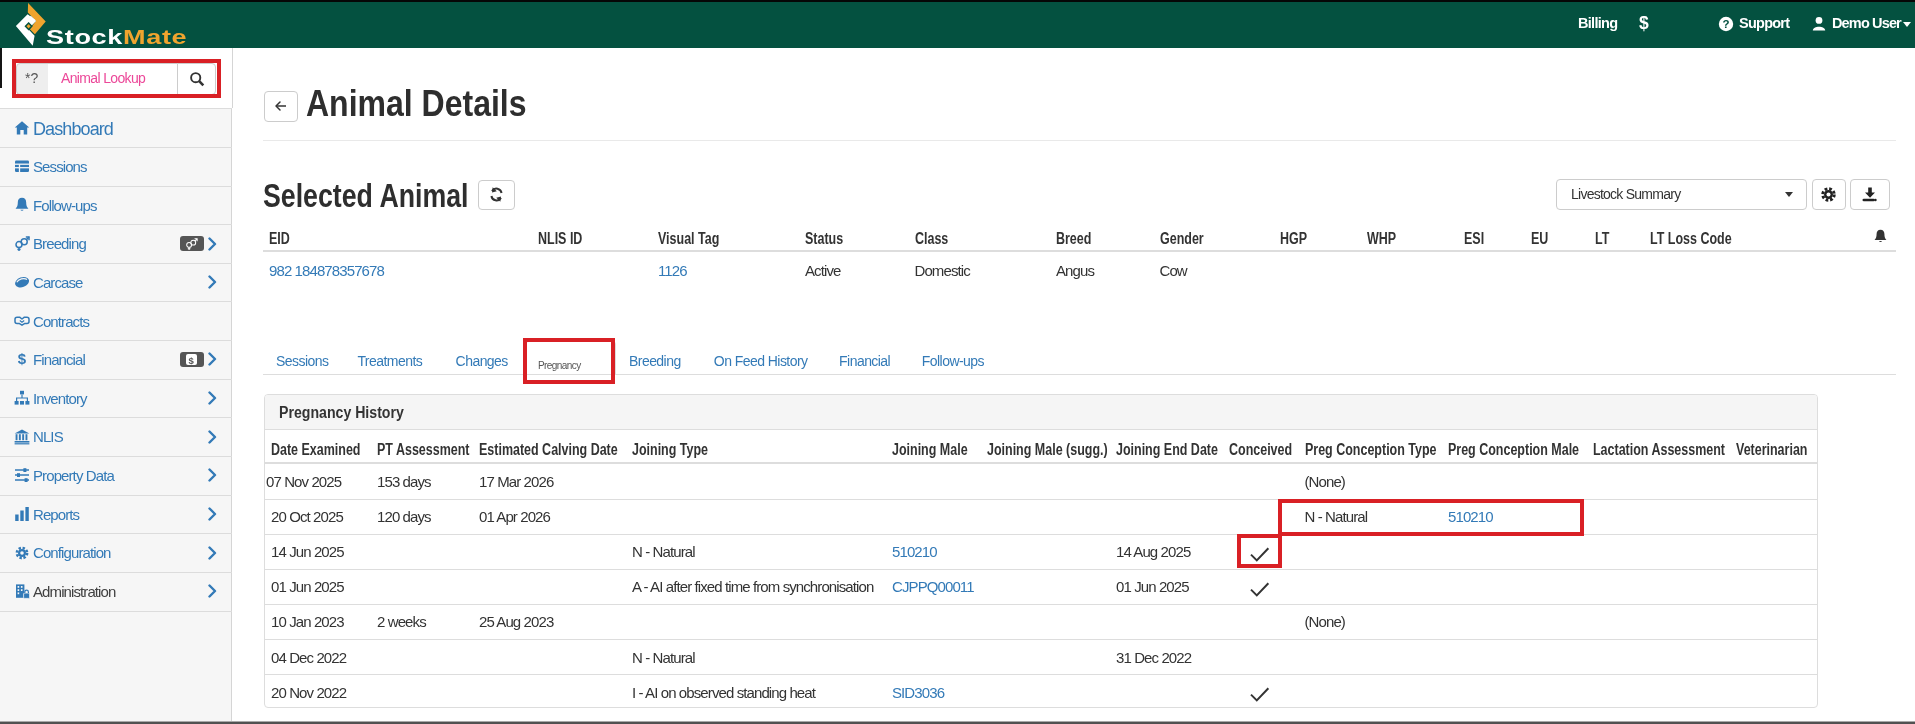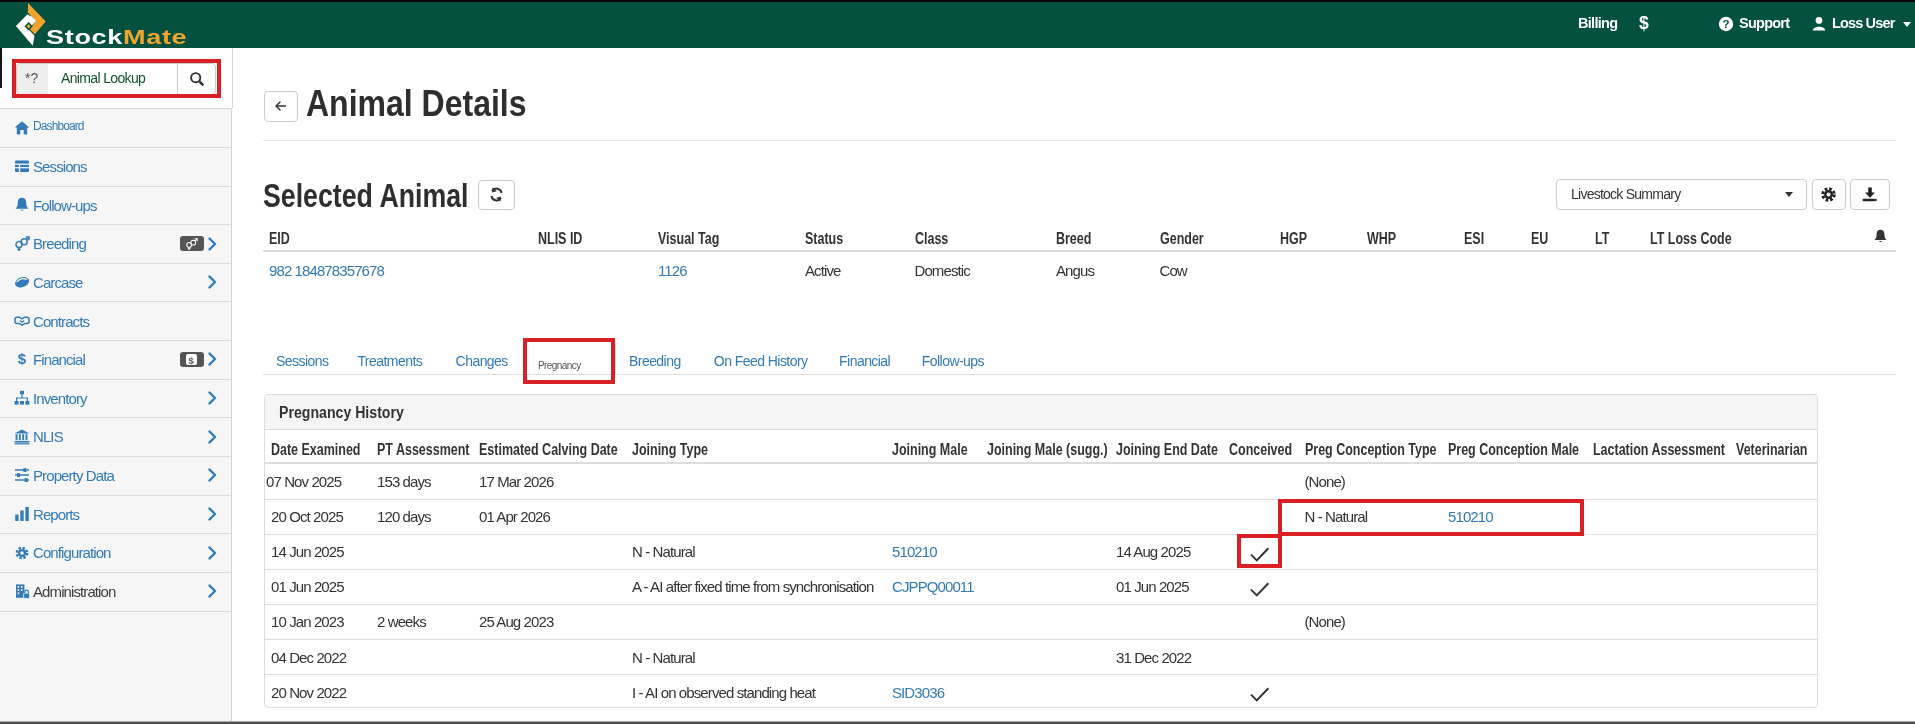--- a/index.html
+++ b/index.html
@@ -19,39 +19,39 @@
 <div class="t" style="left:1578px;top:16.4px;font-size:14.5px;font-weight:bold;letter-spacing:-0.7px;color:#fff;">Billing</div>
 <svg style="position:absolute;left:1718px;top:16px" width="16" height="16" viewBox="0 0 16 16">
     <circle cx="8" cy="8" r="7.2" fill="#fff"></circle>
     <text x="8" y="12.2" font-family="Liberation Sans" font-size="11.5" font-weight="bold" fill="#045140" text-anchor="middle">?</text>
   </svg>
 <div class="t" style="left:1739px;top:16.4px;font-size:14.5px;font-weight:bold;letter-spacing:-0.75px;color:#fff;">Support</div>
 <svg style="position:absolute;left:1811px;top:16px" width="16" height="16" viewBox="0 0 16 16">
     <circle cx="8" cy="4.4" r="3.4" fill="#fff"></circle>
     <path d="M1.8 14.6 C1.8 9.4 14.2 9.4 14.2 14.6 Z" fill="#fff"></path>
   </svg>
-<div class="t" style="left:1832px;top:16.4px;font-size:14.5px;font-weight:bold;letter-spacing:-0.85px;color:#fff;">Loss User</div>
+<div class="t" style="left:1832px;top:16.4px;font-size:14.5px;font-weight:bold;letter-spacing:-0.85px;color:#fff;">Demo User</div>
 <div class="abs" style="left:1903px;top:21.5px;width:0;height:0;border-left:4.5px solid transparent;border-right:4.5px solid transparent;border-top:5px solid #fff"></div>
 <div class="abs" style="left:0;top:48px;width:232px;height:676px;background:#f6f6f6;border-right:1px solid #d5d5d5;box-sizing:border-box"></div>
 <div class="abs" style="left:0;top:48px;width:233px;height:60px;background:#fff;border-right:1px solid #d5d5d5;box-sizing:border-box"></div>
 <div class="abs" style="left:0;top:48px;width:1.5px;height:40px;background:#151515"></div>
 <div class="abs" style="left:16px;top:63px;width:33px;height:32px;background:#eee;border:1px solid #ccc;border-radius:4px 0 0 4px;box-sizing:border-box"></div>
 <div class="t" style="left:25px;top:71px;font-size:14px;font-weight:normal;letter-spacing:0px;color:#555;">*?</div>
 <div class="abs" style="left:48px;top:63px;width:130px;height:32px;background:#fff;border:1px solid #ccc;border-left:none;box-sizing:border-box"></div>
-<div class="t" style="left:61px;top:71px;font-size:14px;font-weight:normal;letter-spacing:-0.65px;color:#14532d;">Animal Lookup</div>
+<div class="t" style="left:61px;top:71px;font-size:14px;font-weight:normal;letter-spacing:-0.65px;color:#ec4899;">Animal Lookup</div>
 <div class="abs" style="left:177px;top:63px;width:39px;height:32px;background:#fff;border:1px solid #ccc;border-radius:0 4px 4px 0;box-sizing:border-box"></div>
 <svg style="position:absolute;left:189px;top:71px" width="16" height="16" viewBox="0 0 16 16">
     <circle cx="6.7" cy="6.7" r="4.6" fill="none" stroke="#333" stroke-width="1.9"></circle>
     <line x1="10.2" y1="10.2" x2="14.3" y2="14.3" stroke="#333" stroke-width="2.6"></line>
   </svg>
 <div class="abs" style="left:0;top:108.2px;width:232px;height:1px;background:#dcdcdc"></div>
 <svg style="position:absolute;left:14px;top:119.5px" width="16" height="16" viewBox="0 0 16 16">
     <path d="M8 1.2 L15.2 7.6 H13.2 V14.5 H9.7 V10 H6.3 V14.5 H2.8 V7.6 H0.8 Z" fill="#337ab7"></path>
   </svg>
-<div class="t" style="left:33px;top:120.2px;font-size:12px;font-weight:normal;letter-spacing:-0.9px;color:#337ab7;">Dashboard</div>
+<div class="t" style="left:33px;top:120.2px;font-size:18px;font-weight:normal;letter-spacing:-0.9px;color:#337ab7;">Dashboard</div>
 <div class="abs" style="left:0;top:146.8px;width:232px;height:1px;background:#dcdcdc"></div>
 <svg style="position:absolute;left:14px;top:158.2px" width="16" height="16" viewBox="0 0 16 16">
     <rect x="1" y="2.5" width="14" height="11.5" rx="1.2" fill="#337ab7"></rect>
     <line x1="1" y1="6.2" x2="15" y2="6.2" stroke="#f6f6f6" stroke-width="1.3"></line>
     <line x1="1" y1="9.7" x2="15" y2="9.7" stroke="#f6f6f6" stroke-width="1.3"></line>
     <line x1="5.5" y1="6.2" x2="5.5" y2="14" stroke="#f6f6f6" stroke-width="1.3"></line>
   </svg>
 <div class="t" style="left:33px;top:158.9px;font-size:15px;font-weight:normal;letter-spacing:-0.9px;color:#337ab7;">Sessions</div>
 <div class="abs" style="left:0;top:185.5px;width:232px;height:1px;background:#dcdcdc"></div>
 <svg style="position:absolute;left:14px;top:196.8px" width="16" height="16" viewBox="0 0 16 16">

